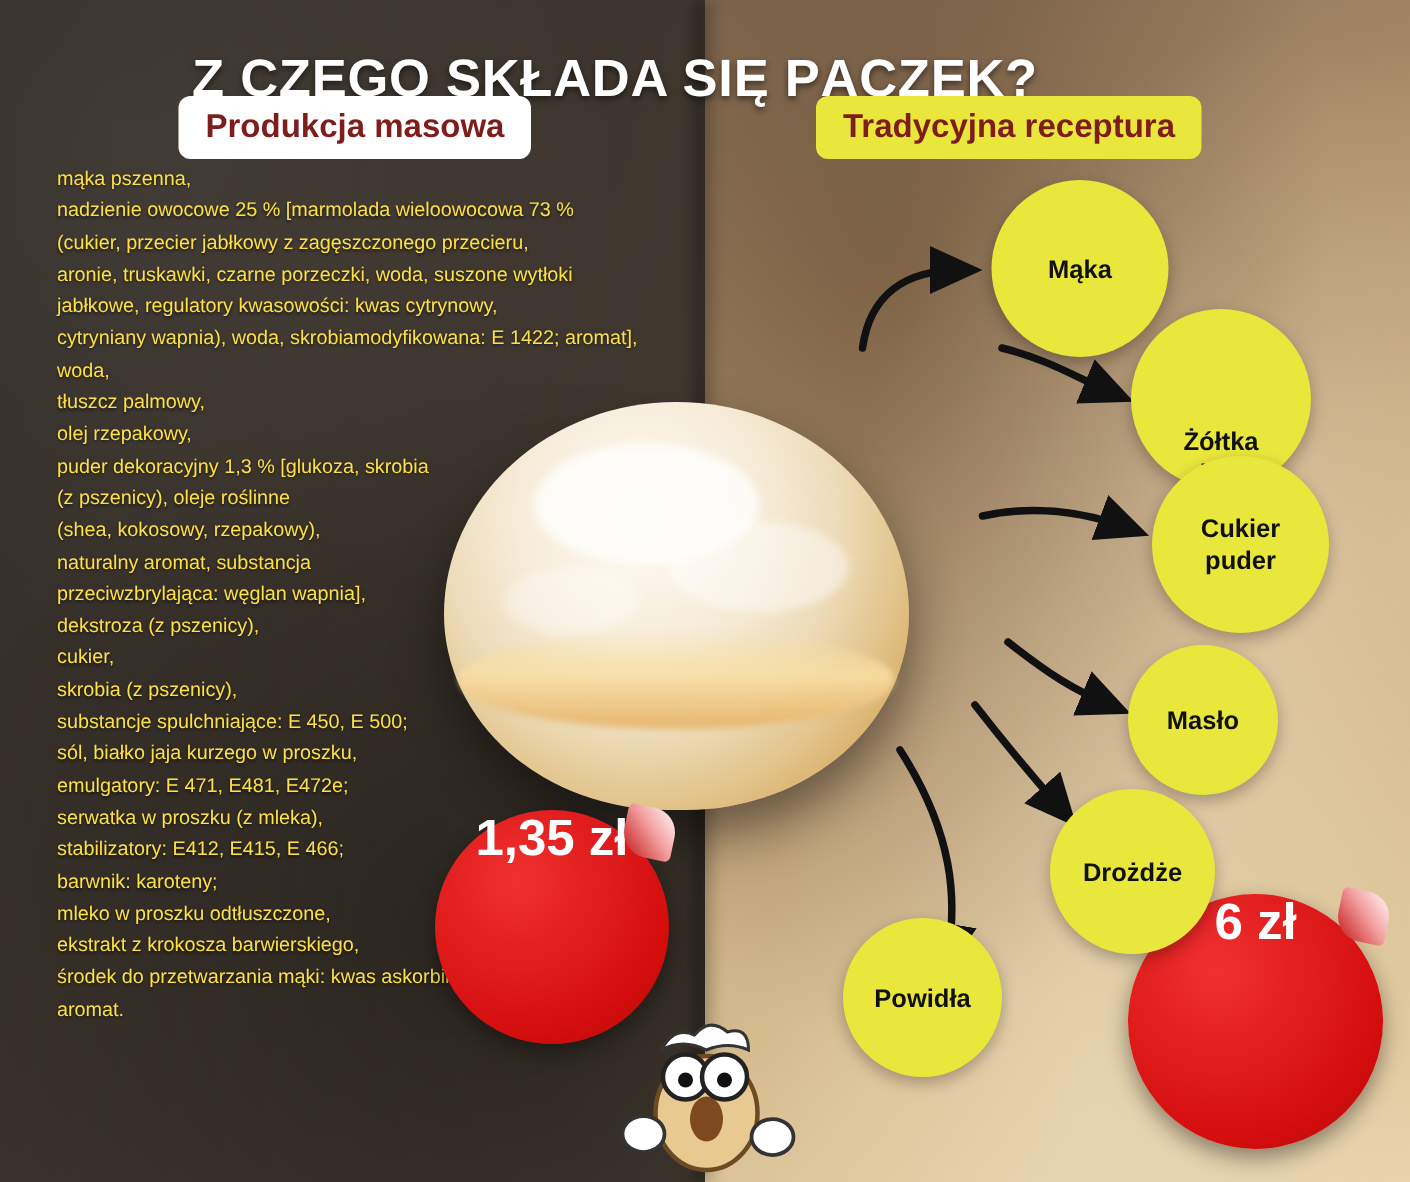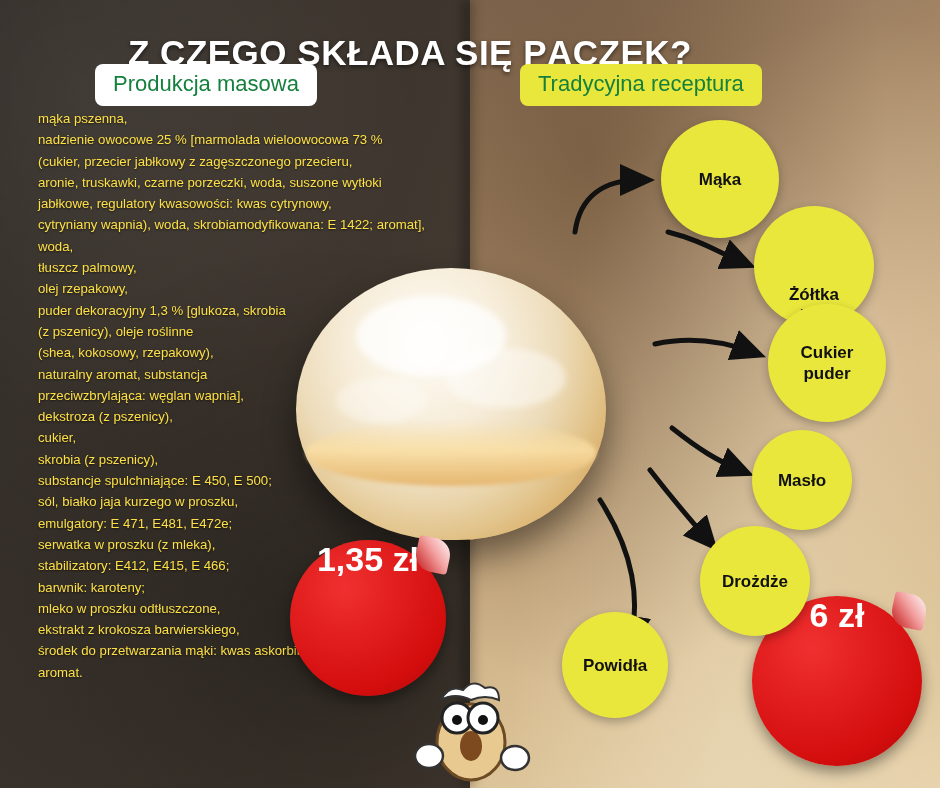--- a/index.html
+++ b/index.html
@@ -82,23 +82,24 @@
     text-shadow: 0 2px 4px rgba(0,0,0,0.55);
     margin-top: 23px;
   }
 
   
   .chip {
     position: absolute;
     padding: 7px 18px 9px 18px;
     border-radius: 8px;
     font-size: 22px;
-    font-weight: normal;
-    color: #15803d;
+    font-weight: bold;
+    color: #7f1d1d;
     white-space: nowrap;
+    margin-left: 24px;
   }
   .chip-left {
     left: 95px; top: 64px;
     background: #ffffff;
   }
   .chip-right {
     left: 520px; top: 64px;
     background: #e9e63c;
   }
 

